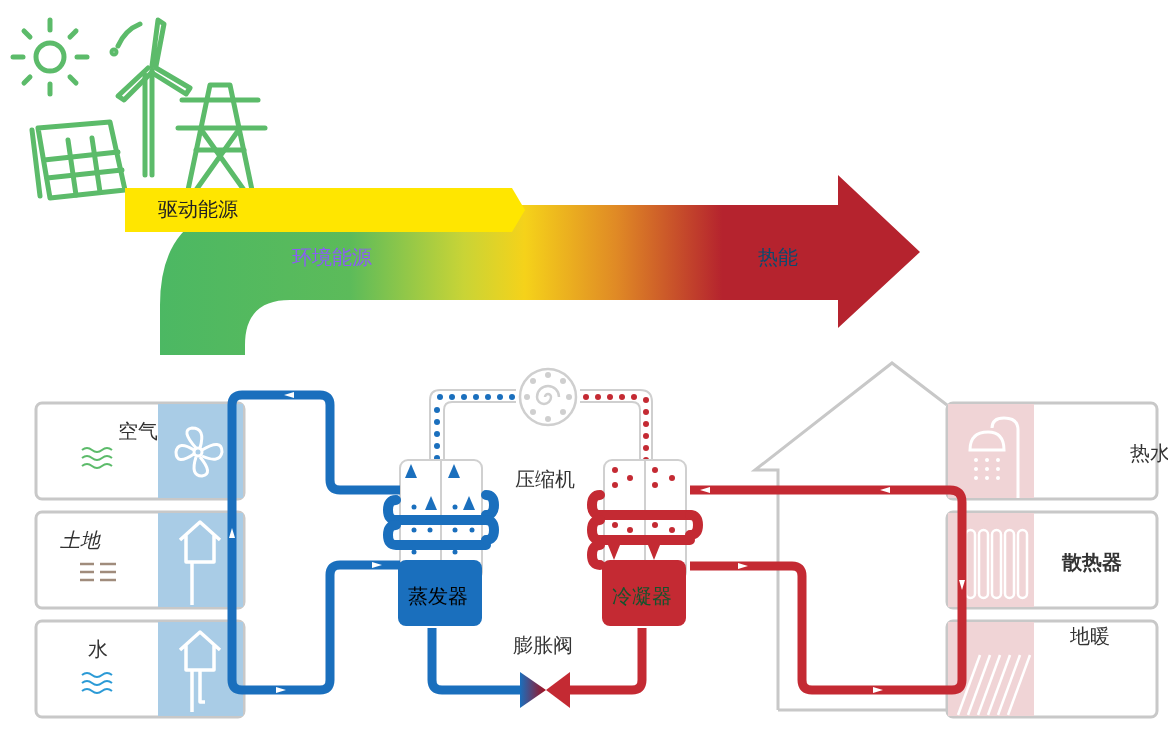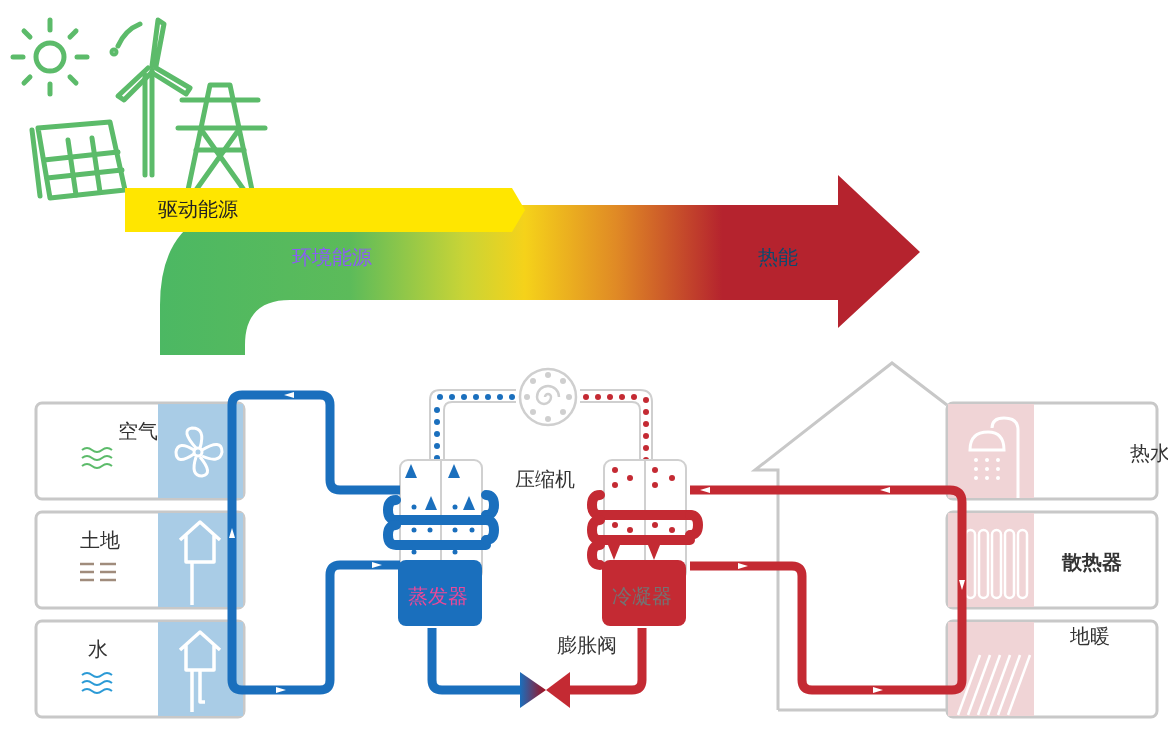--- a/index.html
+++ b/index.html
@@ -292,23 +292,23 @@
     <path d="M873 690 l10 -3 v6 z" transform="rotate(180 878 690)"></path>
     <path d="M738 566 l10 -3 v6 z" transform="rotate(180 743 566)"></path>
   </g>
 </svg>
 
 <div class="banner-text" style="left:158px;top:196px;color:#222;">驱动能源</div>
 <div class="banner-text" style="left:292px;top:244px;color:#8b5cf6;">环境能源</div>
 <div class="banner-text" style="left:758px;top:244px;color:#0c4a6e;">热能</div>
 
 <div class="lbl" style="left:78px;top:418px;margin-left:40px;">空气</div>
-<div class="lbl" style="left:80px;top:527px;">土地</div>
+<div class="lbl" style="left:60px;top:527px;font-style:italic;">土地</div>
 <div class="lbl" style="left:88px;top:636px;">水</div>
 
 <div class="lbl" style="left:1130px;top:440px;">热水</div>
 <div class="lbl" style="left:1062px;top:549px;font-weight:bold;">散热器</div>
 <div class="lbl" style="left:1070px;top:623px;">地暖</div>
 
 <div class="lbl" style="left:515px;top:466px;">压缩机</div>
-<div class="lbl" style="left:408px;top:583px;color:#ec4899;">蒸发器</div>
-<div class="lbl" style="left:612px;top:583px;color:#737373;">冷凝器</div>
-<div class="lbl" style="left:513px;top:632px;margin-left:44px;">膨胀阀</div>
+<div class="lbl" style="left:408px;top:583px;color:#000000;">蒸发器</div>
+<div class="lbl" style="left:612px;top:583px;color:#14532d;">冷凝器</div>
+<div class="lbl" style="left:513px;top:632px;">膨胀阀</div>
 
 </body></html>

